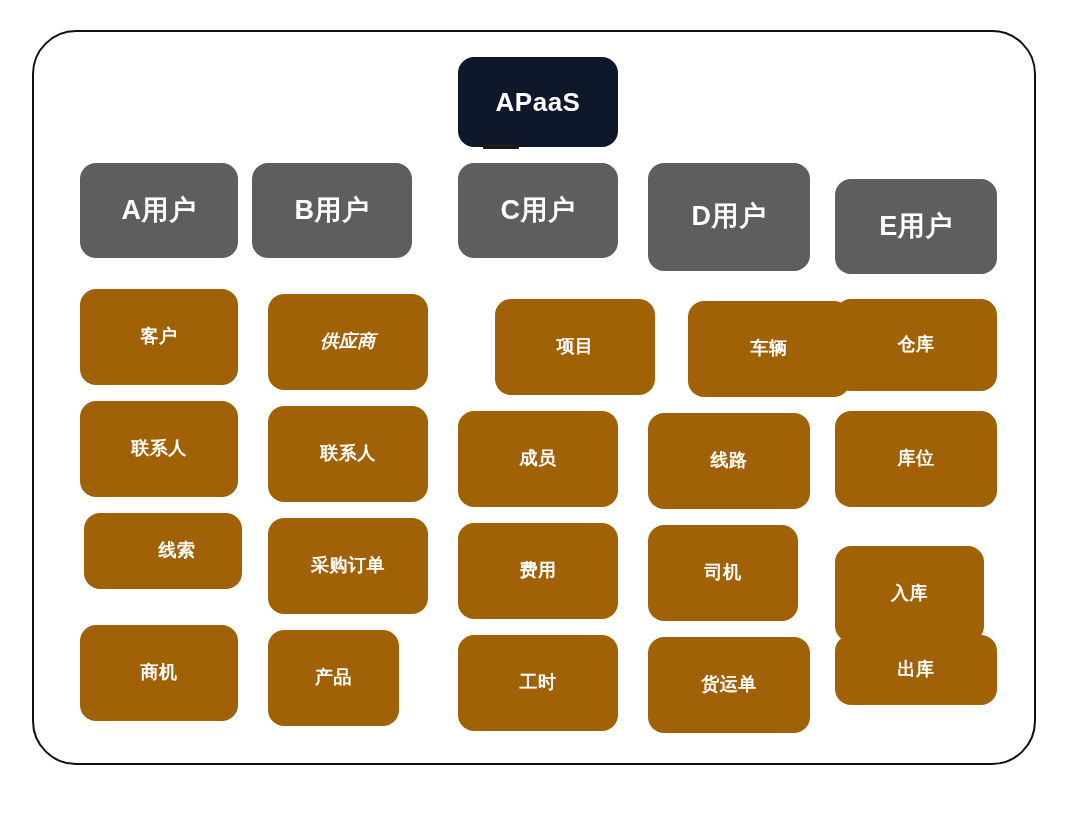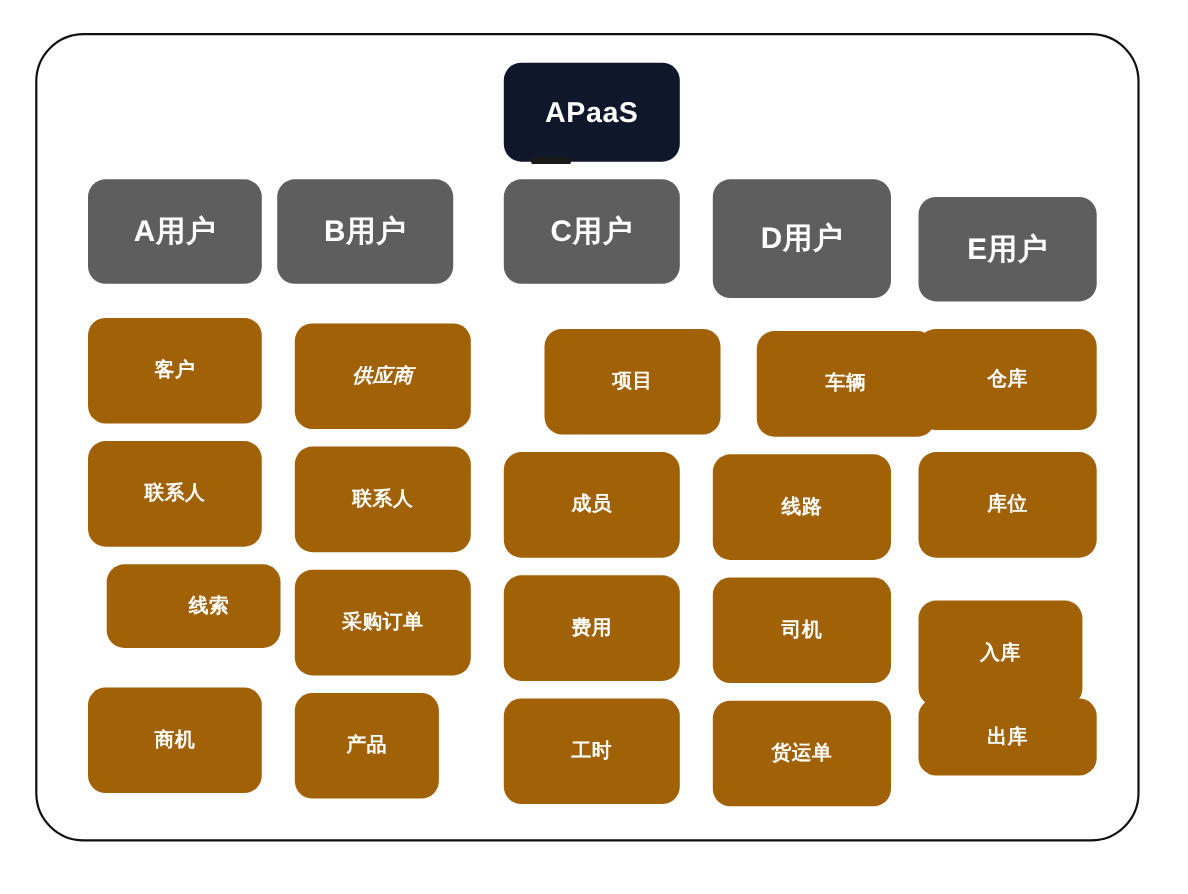--- a/index.html
+++ b/index.html
@@ -91,21 +91,21 @@
   <div id="grid-layer">
       <div class="node user" style="left: 80px; top: 163px; width: 158px; height: 95px;">
         <span>A用户</span>
       </div>
       <div class="node entity" style="left: 80px; top: 289px; width: 158px; height: 96px;">
         <span>客户</span>
       </div>
       <div class="node entity" style="left: 80px; top: 401px; width: 158px; height: 96px;">
         <span>联系人</span>
       </div>
-      <div class="node entity" style="left: 97px; top: 513px; width: 158px; height: 76px; padding-left: 28px;">
+      <div class="node entity" style="left: 84px; top: 513px; width: 158px; height: 76px; padding-left: 28px;">
         <span>线索</span>
       </div>
       <div class="node entity" style="left: 80px; top: 625px; width: 158px; height: 96px;">
         <span>商机</span>
       </div>
       <div class="node user" style="left: 252px; top: 163px; width: 160px; height: 95px;">
         <span>B用户</span>
       </div>
       <div class="node entity" style="left: 268px; top: 294px; width: 160px; height: 96px; font-style: italic;">
         <span>供应商</span>
@@ -136,21 +136,21 @@
       </div>
       <div class="node user" style="left: 648px; top: 163px; width: 162px; height: 108px;">
         <span>D用户</span>
       </div>
       <div class="node entity" style="left: 648px; top: 301px; width: 162px; height: 96px; margin-left: 40px;">
         <span>车辆</span>
       </div>
       <div class="node entity" style="left: 648px; top: 413px; width: 162px; height: 96px;">
         <span>线路</span>
       </div>
-      <div class="node entity" style="left: 648px; top: 525px; width: 162px; height: 96px;">
+      <div class="node entity" style="left: 648px; top: 525px; width: 150px; height: 96px;">
         <span>司机</span>
       </div>
       <div class="node entity" style="left: 648px; top: 637px; width: 162px; height: 96px;">
         <span>货运单</span>
       </div>
       <div class="node user" style="left: 835px; top: 159px; width: 162px; height: 95px; margin-top: 20px;">
         <span>E用户</span>
       </div>
       <div class="node entity" style="left: 835px; top: 299px; width: 162px; height: 92px;">
         <span>仓库</span>

